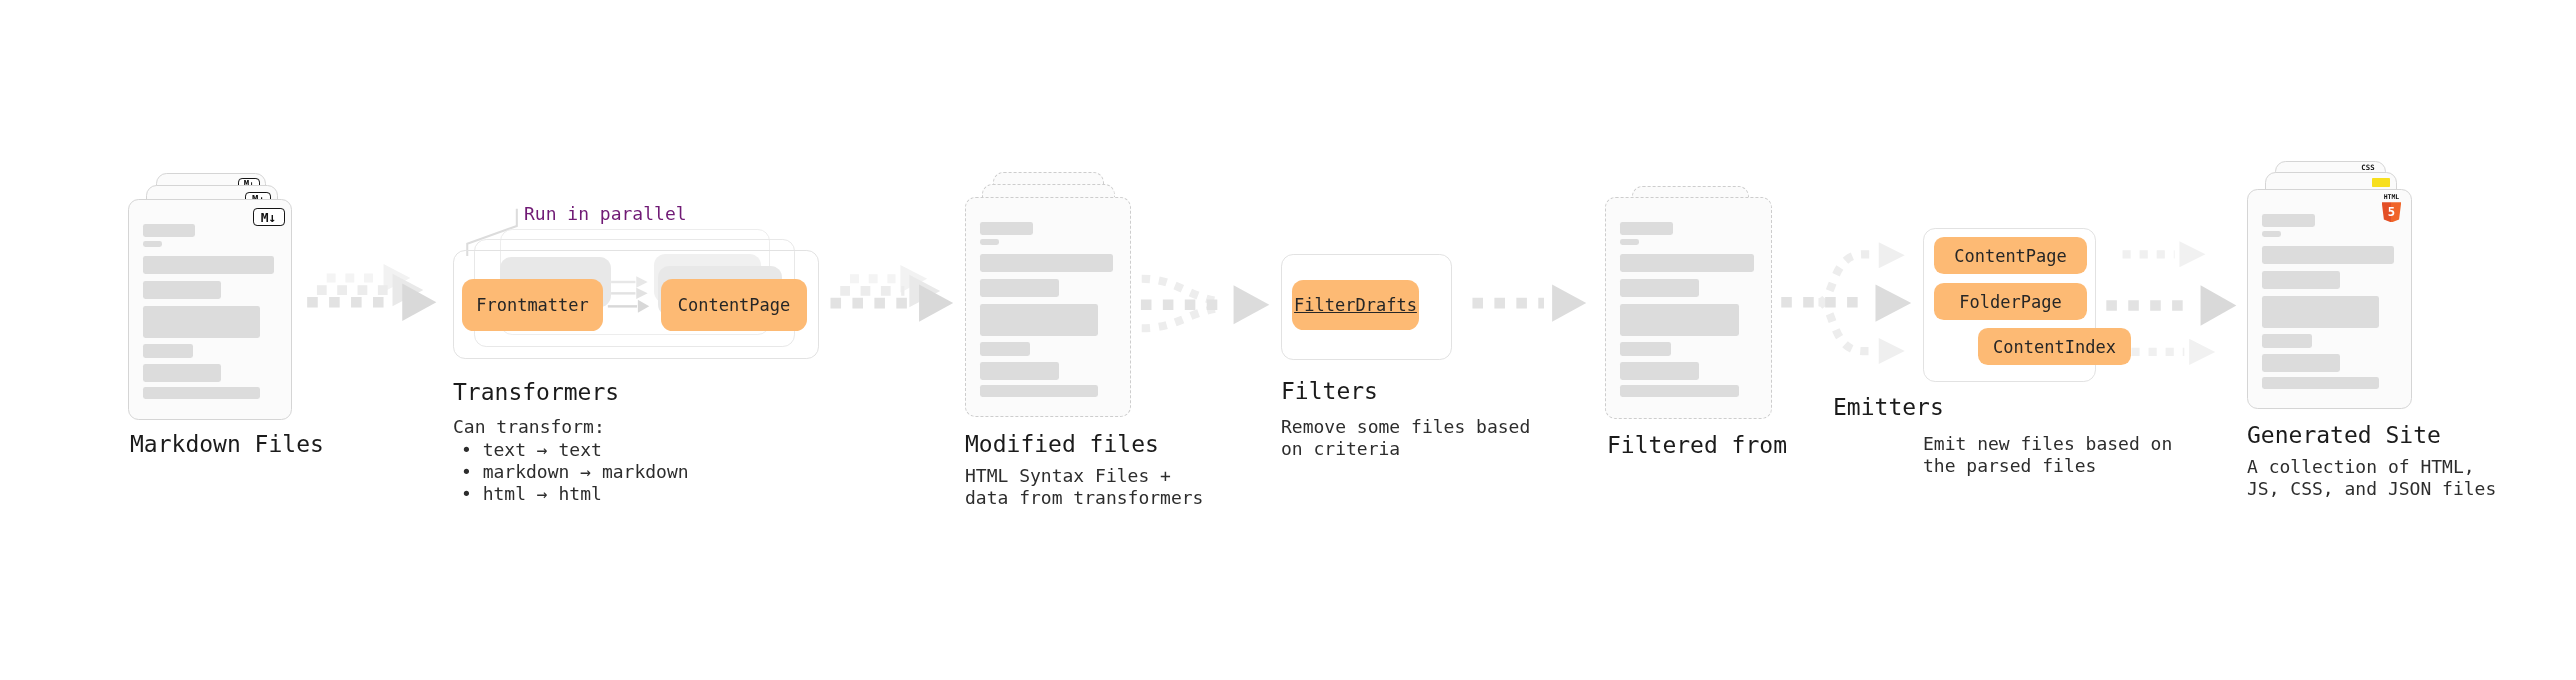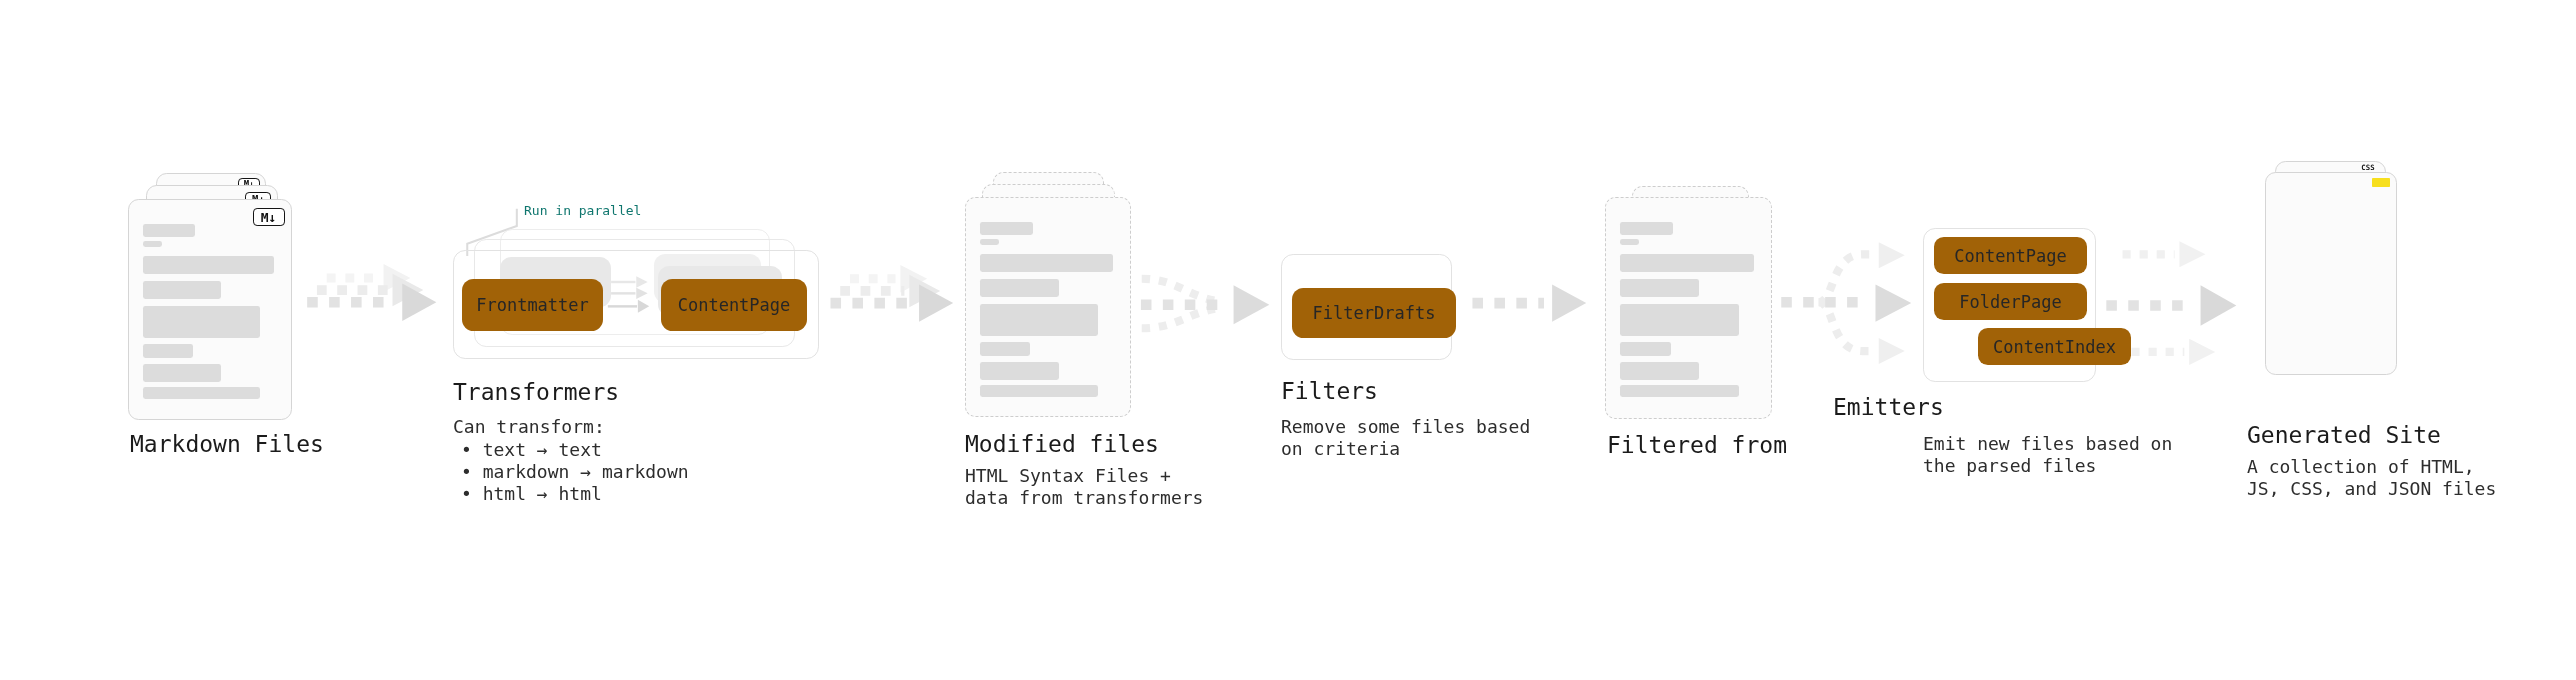--- a/index.html
+++ b/index.html
@@ -29,29 +29,29 @@
   .md-badge.lg{right:6.5px;top:8.1px;width:32px;height:18px;font-size:13px;}
   .md-badge.md{right:5.7px;top:5.7px;width:26px;height:14.6px;font-size:10.6px;}
   .md-badge.sm{right:4.9px;top:4.1px;width:22px;height:12.2px;font-size:9px;}
 
   
   .frame{position:absolute;border:1.6px solid #e2e2e2;border-radius:12.2px;box-sizing:border-box;background:transparent;}
   .frame.l2{border-color:#e8e8e8;}
   .frame.l3{border-color:#ededed;}
 
   
-  .node{position:absolute;background:#a16207;border-radius:11.4px;display:flex;align-items:center;justify-content:center;
+  .node{position:absolute;background:#fdba74;border-radius:11.4px;display:flex;align-items:center;justify-content:center;
     font-size:17px;color:#262626;white-space:nowrap;}
   .node.ghost1{background:#e8e8e8;}
   .node.ghost2{background:#f0f0f0;}
 
   
   .stage-title{position:absolute;font-size:23px;color:#1b1b1b;white-space:nowrap;}
   .stage-desc{position:absolute;font-size:18px;line-height:22px;color:#2d2d2d;white-space:pre-line;}
-  .annotation{position:absolute;font-size:13px;color:#0f766e;white-space:nowrap;}
+  .annotation{position:absolute;font-size:18px;color:#701a75;white-space:nowrap;}
 
   
   .css-badge{position:absolute;right:7.3px;top:3.3px;width:19.5px;text-align:center;}
   .css-badge .t{font-size:7.3px;font-weight:800;color:#111;line-height:6.5px;}
   .css-badge .u{height:2.4px;background:#2965f1;border-radius:0.8px;margin-top:0.8px;}
   .js-badge{position:absolute;right:6.5px;top:4.9px;width:18px;height:9px;background:#f7df1e;border-radius:0.8px;}
   .html5-logo{position:absolute;right:9.8px;top:4.1px;width:19.5px;text-align:center;}
   .html5-logo .t{font-size:6.5px;font-weight:800;color:#111;line-height:7.3px;letter-spacing:0;}
   .html5-logo .shield{width:19.5px;height:20.3px;margin-top:0.8px;
     background:linear-gradient(90deg,#e34f26 50%,#f06529 50%);
@@ -189,21 +189,21 @@
         <div class="bar"></div>
         <div class="bar"></div>
         <div class="bar"></div>
     </div>
   </div>
   <div class="stage-title" style="left:965px;top:431px;">Modified files</div>
   <div class="stage-desc" style="left:965px;top:465px;">HTML Syntax Files +
 data from transformers</div>
 
   <div class="frame" style="left:1281px;top:254px;width:171px;height:106px;"></div>
-  <div class="node" style="left:1292px;top:288px;width:164px;height:50px;">FilterDrafts</div>
+  <div class="node" style="left:1292px;top:280px;width:127px;height:50px;text-decoration:underline;">FilterDrafts</div>
   <div class="stage-title" style="left:1281px;top:378px;">Filters</div>
   <div class="stage-desc" style="left:1281px;top:416px;">Remove some files based
 on criteria</div>
 
   <div class="doc-card dashed" style="left:1632px;top:186px;width:117px;height:203px;"></div>
   <div class="doc-card dashed" style="left:1605px;top:197px;width:167px;height:222px;">
     <div class="bars">
       <div class="bar"></div>
         <div class="bar"></div>
         <div class="bar"></div>
@@ -226,18 +226,36 @@
 
   <div class="doc-card" style="left:2275px;top:161px;width:111px;height:203px;">
     <div class="css-badge">
       <div class="t">CSS</div>
       <div class="u"></div>
     </div>
   </div>
   <div class="doc-card" style="left:2265px;top:172px;width:132px;height:203px;">
     <div class="js-badge"></div>
   </div>
+  <div class="doc-card" style="left:2247px;top:189px;width:165px;height:220px;">
+    <div class="html5-logo">
+      <div class="t">HTML</div>
+      <div class="shield">
+          <span>5</span>
+        </div>
+    </div>
+    <div class="bars">
+      <div class="bar"></div>
+        <div class="bar"></div>
+        <div class="bar"></div>
+        <div class="bar"></div>
+        <div class="bar"></div>
+        <div class="bar"></div>
+        <div class="bar"></div>
+        <div class="bar"></div>
+    </div>
+  </div>
   <div class="stage-title" style="left:2247px;top:422px;">Generated Site</div>
   <div class="stage-desc" style="left:2247px;top:456px;">A collection of HTML,
 JS, CSS, and JSON files</div>
 
 </div>
 
 
 </body></html>

